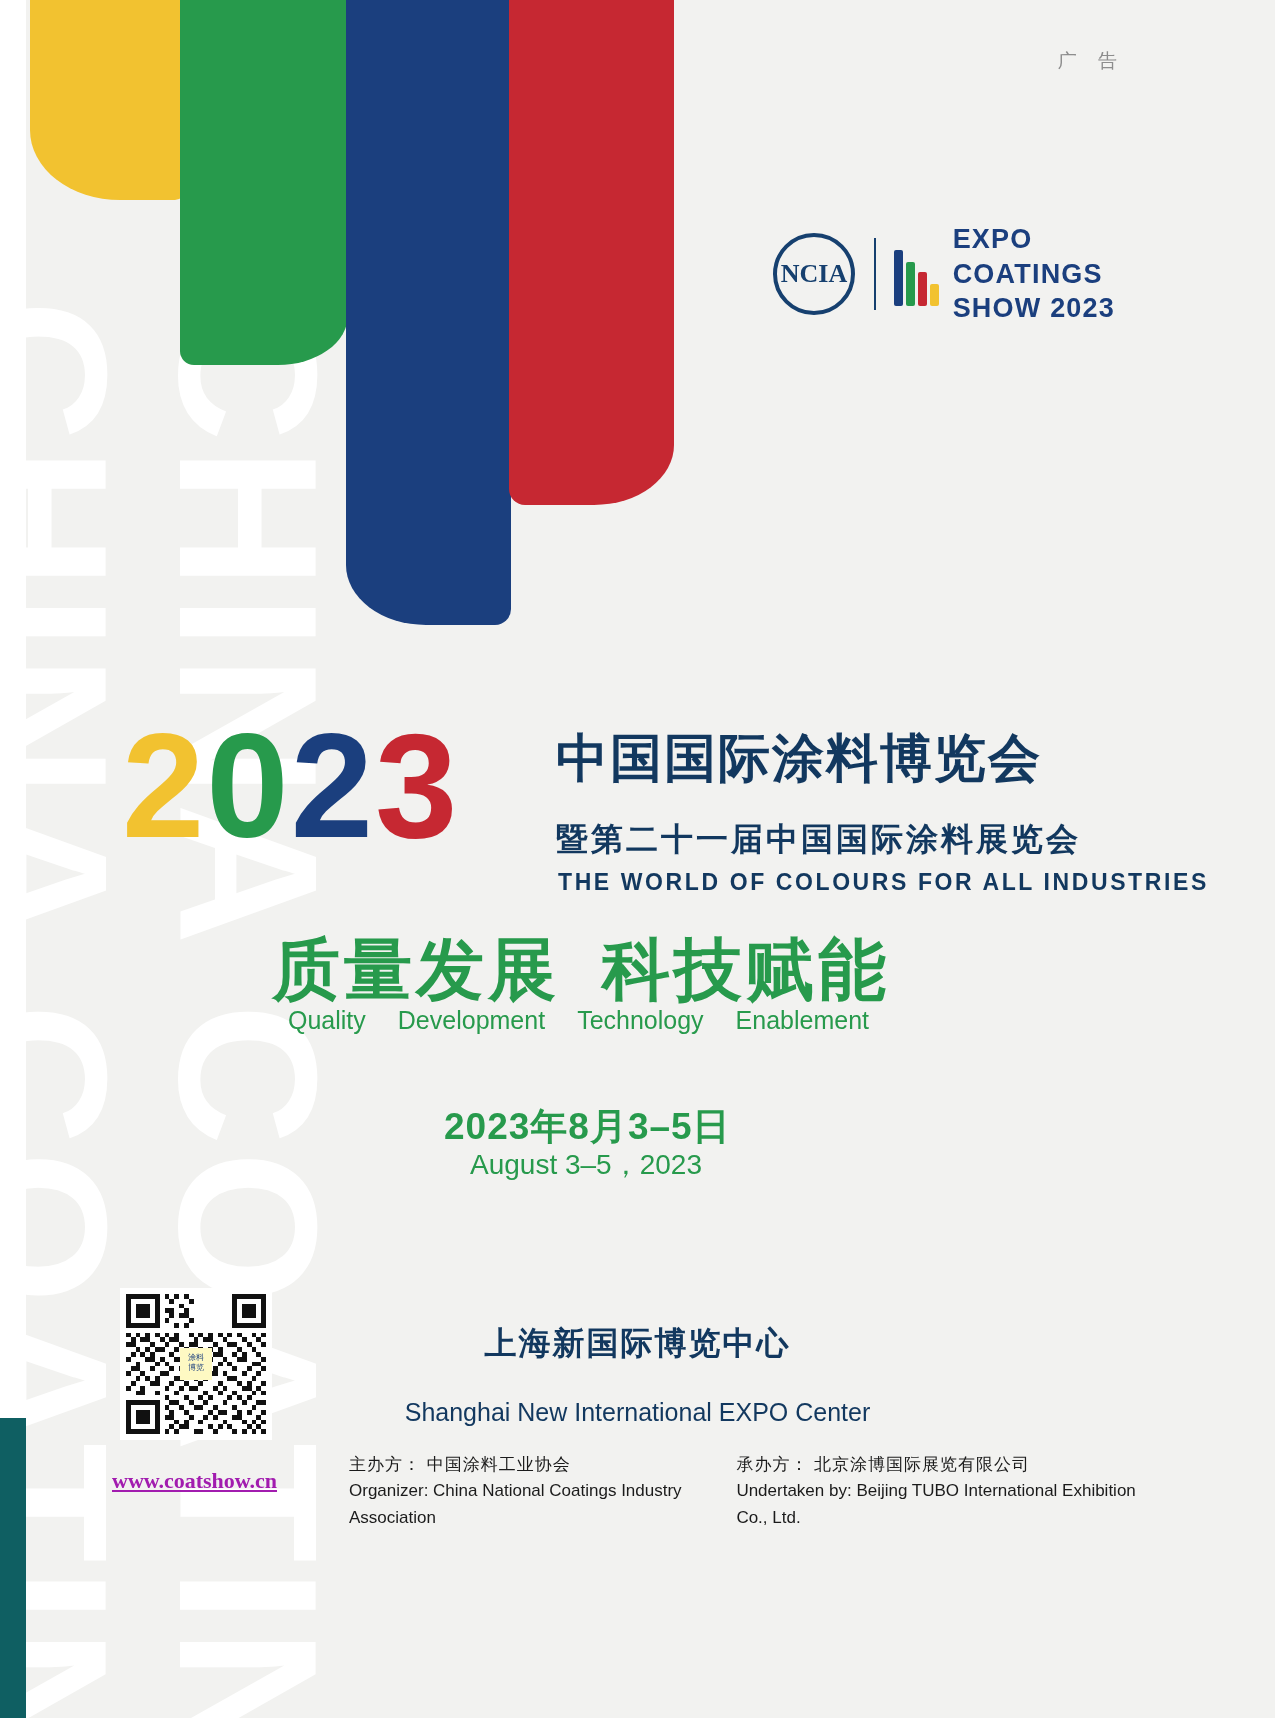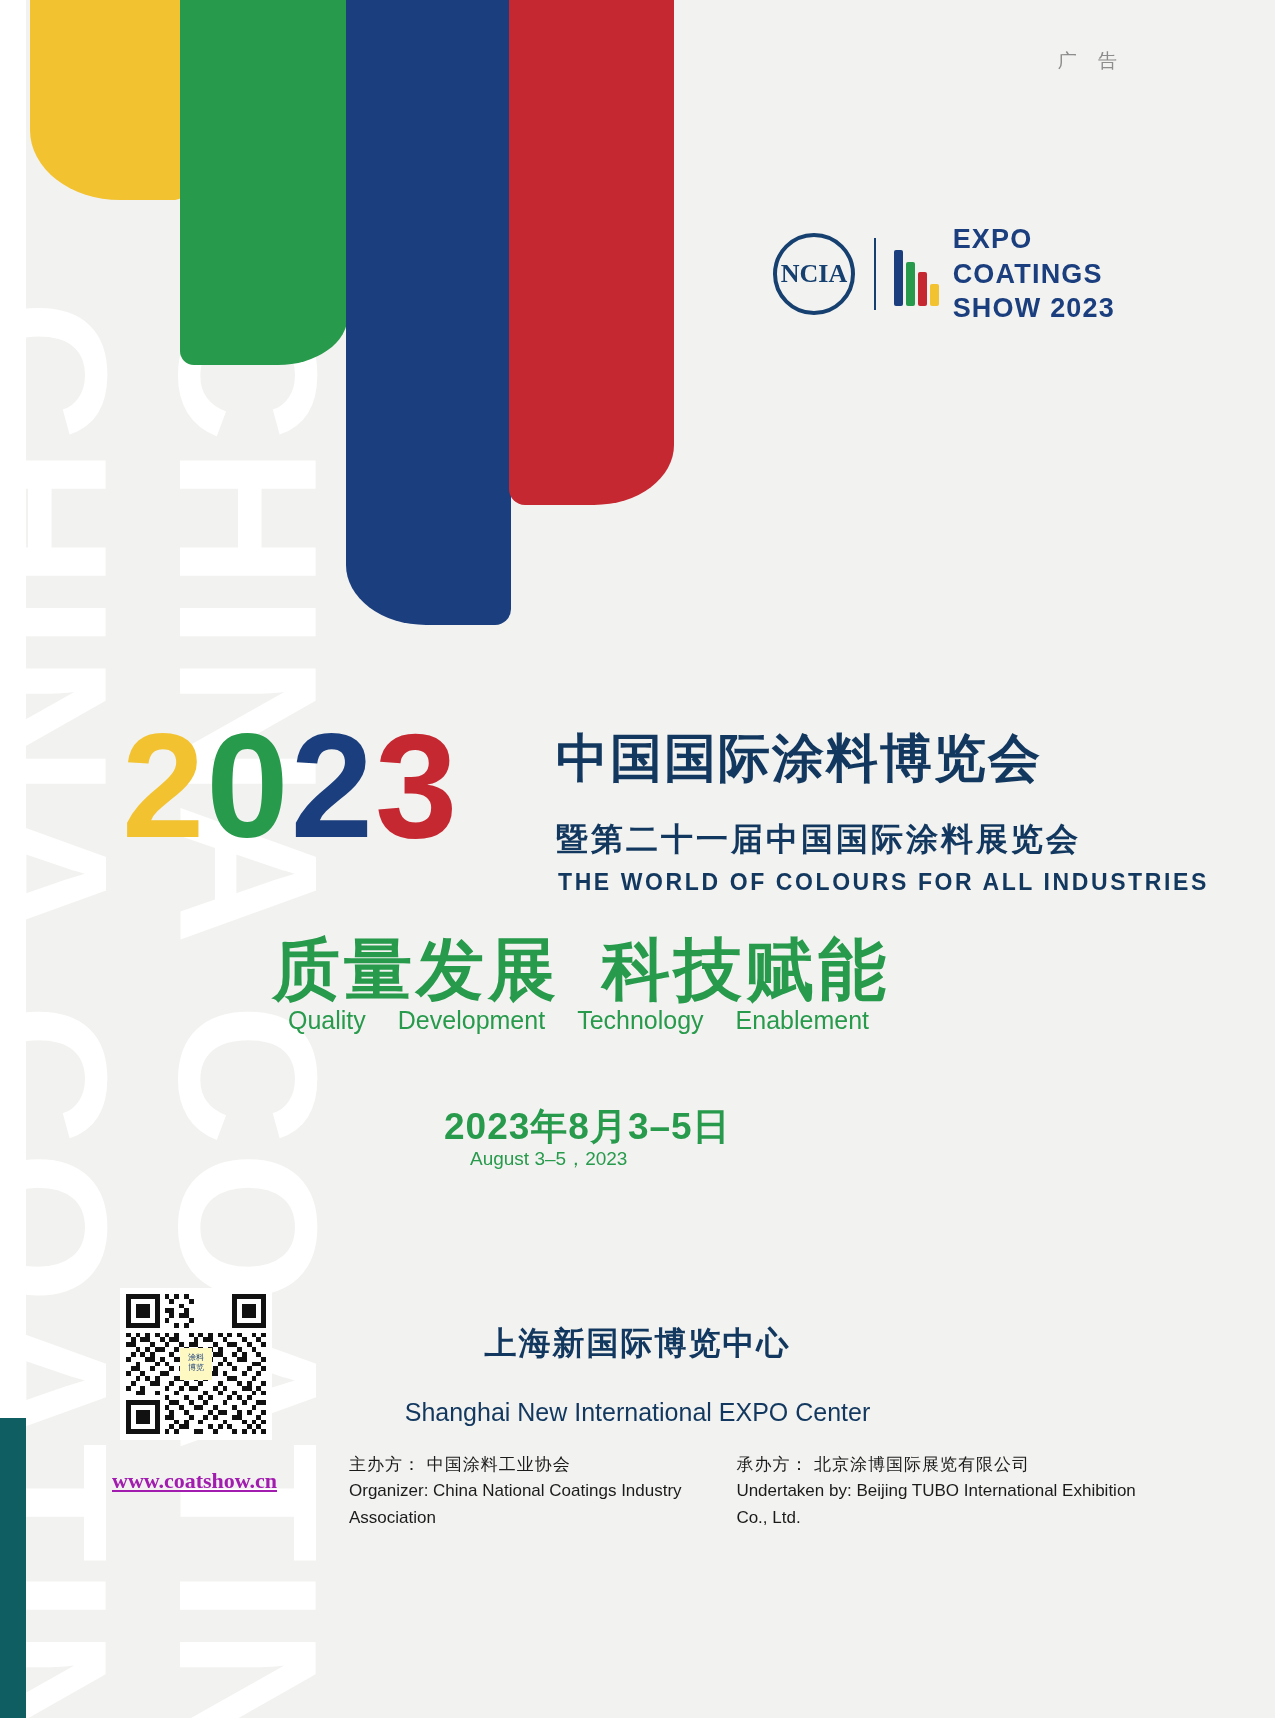--- a/index.html
+++ b/index.html
@@ -248,21 +248,21 @@
     top: 1102px;
     font-size: 37px;
     font-weight: 700;
     color: #279a4c;
     letter-spacing: 1px;
   }
   .date-en {
     position: absolute;
     left: 470px;
     top: 1146px;
-    font-size: 19px;
+    font-size: 28px;
     color: #279a4c;
   }
 
   
   .venue-cn {
     position: absolute;
     left: 0;
     right: 0;
     top: 1322px;
     text-align: center;

